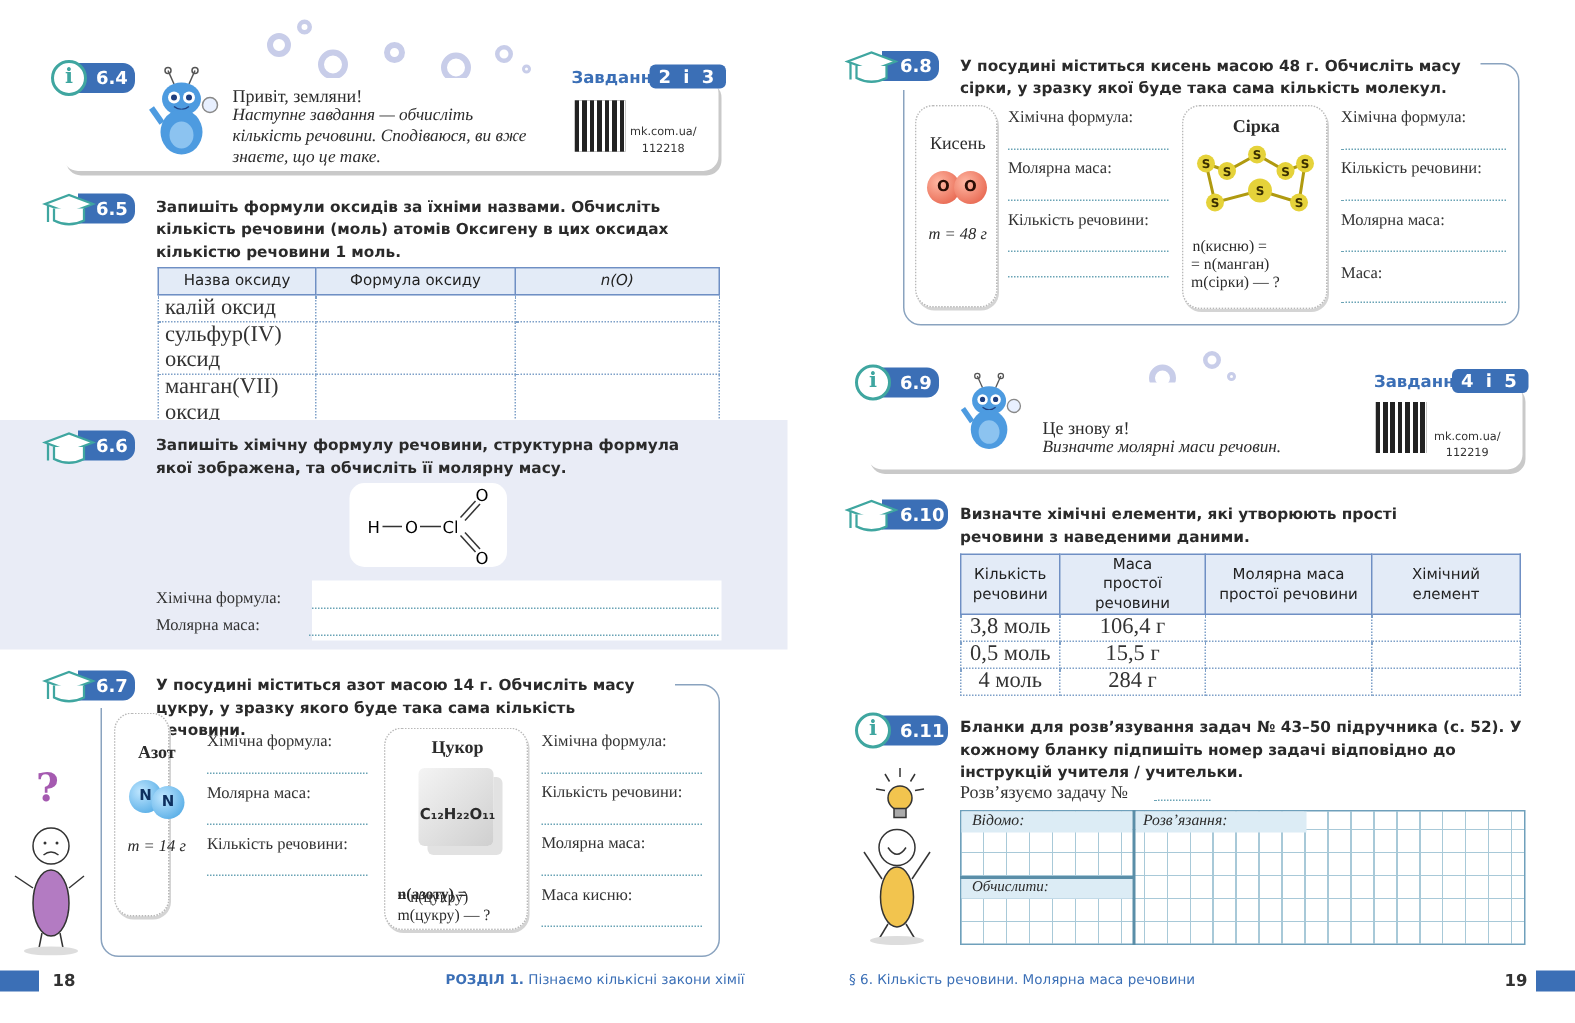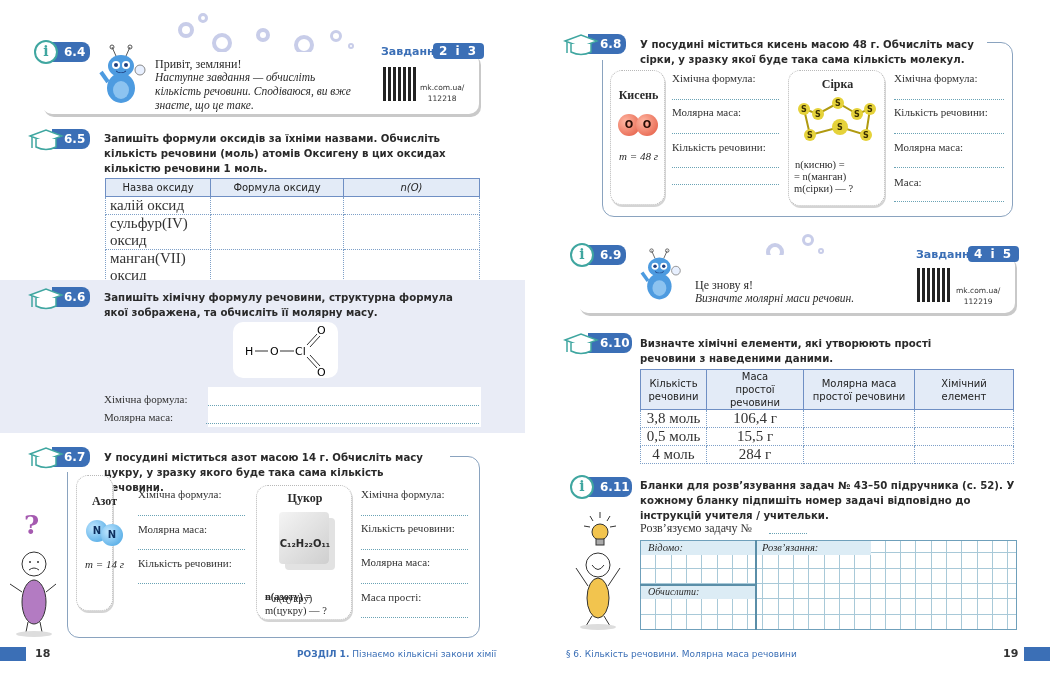--- a/index.html
+++ b/index.html
@@ -184,21 +184,21 @@
   <div class="abs" style="left:8px;top:105px;font-size:10.5px;font-weight:bold;">n(азоту) =</div>
   <div class="abs" style="left:8px;top:107px;font-size:10.5px;">= n(цукру)</div>
   <div class="abs" style="left:8px;top:119px;font-size:10.5px;">m(цукру) — ?</div>
 </div>
 <div class="label" style="left:361px;top:488px;">Хімічна формула:</div>
 <div class="line" style="left:361px;top:504px;width:107px;height:12px;"></div>
 <div class="label" style="left:361px;top:522px;">Кількість речовини:</div>
 <div class="line" style="left:361px;top:538px;width:107px;height:12px;"></div>
 <div class="label" style="left:361px;top:556px;">Молярна маса:</div>
 <div class="line" style="left:361px;top:572px;width:107px;height:12px;"></div>
-<div class="label" style="left:361px;top:591px;">Маса прості:</div>
+<div class="label" style="left:361px;top:591px;">Маса кисню:</div>
 <div class="line" style="left:361px;top:606px;width:107px;height:12px;"></div>
 
 <svg class="abs" style="left:6px;top:512px;" width="52" height="125" viewBox="0 0 52 125">
   <text x="18" y="22" font-family="DejaVu Serif, serif" font-size="26" font-weight="bold" fill="#a55ab0">?</text>
   <circle cx="28" cy="52" r="12" fill="#fff" stroke="#333"></circle>
   <circle cx="24" cy="50" r="1" fill="#333"></circle>
     <circle cx="32" cy="50" r="1" fill="#333"></circle>
   <path d="M23 58 Q28 54 33 58" stroke="#333" fill="none"></path>
   <ellipse cx="28" cy="90" rx="12" ry="22" fill="#b37bc2" stroke="#333"></ellipse>
   <path d="M16 80 L4 72" stroke="#333"></path>
@@ -218,21 +218,21 @@
 <div class="abs" style="left:595px;top:34px;width:392px;height:26px;background:#fff;"></div>
 <svg class="cap" style="left:563px;top:33px;" width="36" height="24" viewBox="0 0 36 24">
   <path d="M2 8 L18 2 L34 8 L18 14 Z" fill="#fff" stroke="#3fa6a0" stroke-width="1.5"></path>
   <path d="M8 11 L8 19 Q18 24 28 19 L28 11" fill="#fff" stroke="#3fa6a0" stroke-width="1.5"></path>
   <line x1="4" y1="9" x2="4" y2="20" stroke="#3fa6a0" stroke-width="1.5"></line>
 </svg>
 <div class="badge" style="left:588px;top:34px;width:38px;">6.8</div>
 <div class="task-text" style="left:640px;top:37px;width:350px;">У посудині міститься кисень масою 48 г. Обчисліть масу сірки, у зразку якої буде така сама кількість молекул.</div>
 
 <div class="subcard" style="left:610px;top:70px;width:55px;height:135px;">
-  <div class="abs" style="left:0;top:17px;width:55px;text-align:center;font-weight:bold;font-size:12px;">Кисень</div>
+  <div class="abs" style="left:0;top:17px;width:55px;text-align:center;font-weight:normal;font-size:12px;">Кисень</div>
   <div class="mol" style="left:7px;top:43px;width:22px;height:22px;line-height:22px;background:radial-gradient(circle at 35% 35%,#ffb7a3,#e2553d);color:#2a0d05;">O</div>
   <div class="mol" style="left:25px;top:43px;width:22px;height:22px;line-height:22px;background:radial-gradient(circle at 35% 35%,#ffb7a3,#e2553d);color:#2a0d05;">O</div>
   <div class="abs" style="left:0;top:79px;width:55px;text-align:center;font-size:11px;font-style:italic;">m = 48 г</div>
 </div>
 <div class="label" style="left:672px;top:72px;">Хімічна формула:</div>
 <div class="line" style="left:672px;top:88px;width:107px;height:12px;"></div>
 <div class="label" style="left:672px;top:106px;">Молярна маса:</div>
 <div class="line" style="left:672px;top:122px;width:107px;height:12px;"></div>
 <div class="label" style="left:672px;top:141px;">Кількість речовини:</div>
 <div class="line" style="left:672px;top:156px;width:107px;height:12px;"></div>

